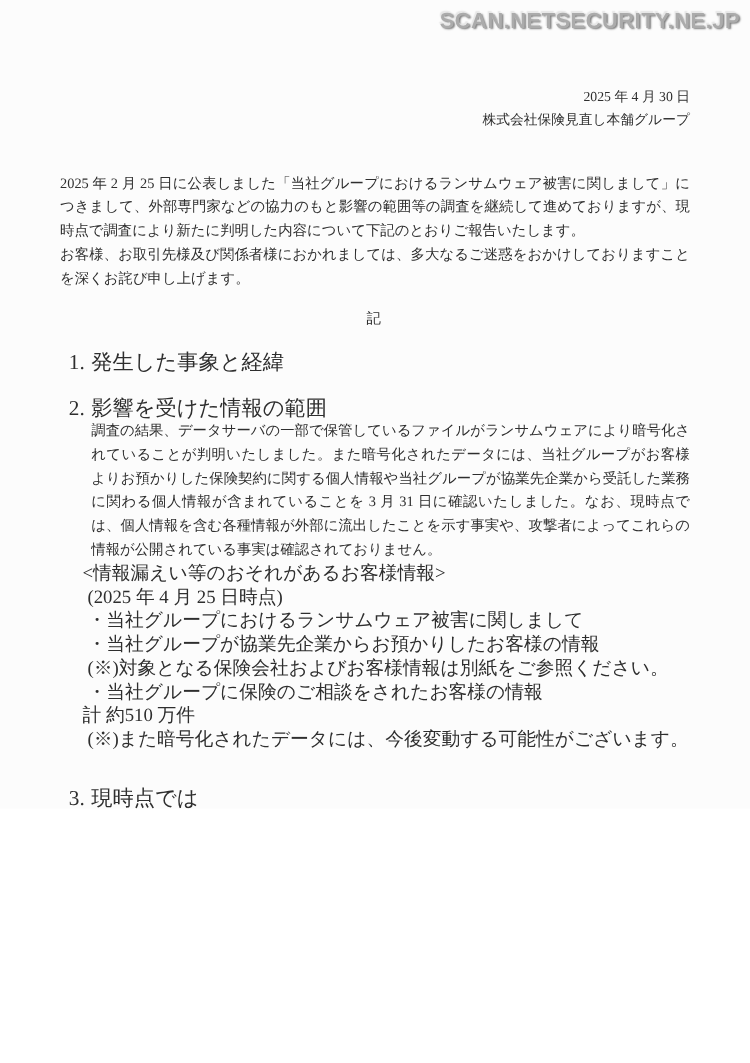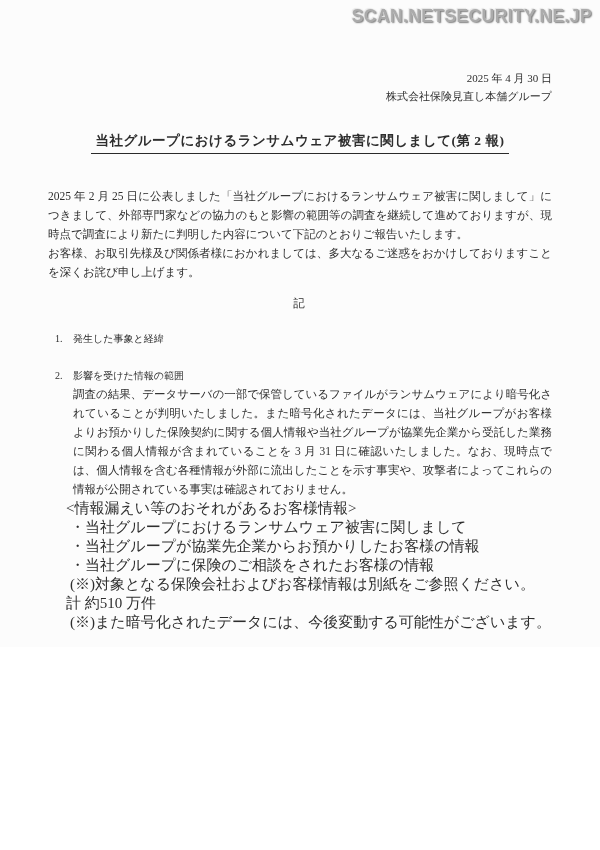--- a/index.html
+++ b/index.html
@@ -63,21 +63,21 @@
   .record{
     margin-top:14px;
     text-align:center;
     font-size:11.5px;
     letter-spacing:2px;
   }
   .section{margin-top:18px;}
   .section.s2{}
   .section.s3{margin-top:27px;}
   .sec-head{
-    font-size:10px;
+    font-size:17px;
     line-height:19px;
     margin-left:7px;
   }
   .sec-head .num{display:inline-block;min-width:18px;}
   .sec-body{
     margin-left:25px;
   }
   .sec-body.flush{margin-left:0;}
   .detail{
     margin-left:18px;
@@ -94,23 +94,20 @@
 
   <div class="watermark">SCAN.NETSECURITY.NE.JP</div>
 
   <div class="doc">
 
     <div class="head-right">
       <div>2025 年 4 月 30 日</div>
       <div>株式会社保険見直し本舗グループ</div>
     </div>
 
-    <div class="title-wrap">
-      <span class="title">当社グループにおけるランサムウェア被害に関しまして(第 2 報)</span>
-    </div>
 
     <div class="intro body-text">
       <div>2025 年 2 月 25 日に公表しました「当社グループにおけるランサムウェア被害に関しまして」につきまして、外部専門家などの協力のもと影響の範囲等の調査を継続して進めておりますが、現時点で調査により新たに判明した内容について下記のとおりご報告いたします。</div>
       <div>お客様、お取引先様及び関係者様におかれましては、多大なるご迷惑をおかけしておりますことを深くお詫び申し上げます。</div>
     </div>
 
     <div class="record">記</div>
 
     <div class="section s1">
       <div class="sec-head">
@@ -118,24 +115,25 @@
       </div>
     </div>
 
     <div class="section s2">
       <div class="sec-head">
         <span class="num">2.</span><span>影響を受けた情報の範囲</span>
       </div>
       <div class="sec-body body-text">調査の結果、データサーバの一部で保管しているファイルがランサムウェアにより暗号化されていることが判明いたしました。また暗号化されたデータには、当社グループがお客様よりお預かりした保険契約に関する個人情報や当社グループが協業先企業から受託した業務に関わる個人情報が含まれていることを 3 月 31 日に確認いたしました。なお、現時点では、個人情報を含む各種情報が外部に流出したことを示す事実や、攻撃者によってこれらの情報が公開されている事実は確認されておりません。</div>
       <div class="detail">
         <div class="line">&lt;情報漏えい等のおそれがあるお客様情報&gt;</div>
+        <div class="line pad1">(2025 年 4 月 25 日時点)</div>
         <div class="line pad1">・当社グループにおけるランサムウェア被害に関しまして</div>
         <div class="line pad1">・当社グループが協業先企業からお預かりしたお客様の情報</div>
+        <div class="line pad1">(※)対象となる保険会社およびお客様情報は別紙をご参照ください。</div>
         <div class="line pad1">・当社グループに保険のご相談をされたお客様の情報</div>
-        <div class="line pad1">(※)対象となる保険会社およびお客様情報は別紙をご参照ください。</div>
         <div class="line">計 約510 万件</div>
         <div class="line pad1">(※)また暗号化されたデータには、今後変動する可能性がございます。</div>
       </div>
     </div>
 
     <div class="section s3">
       <div class="sec-head">
         <span class="num">3.</span><span>現時点では</span>
       </div>
     </div>

